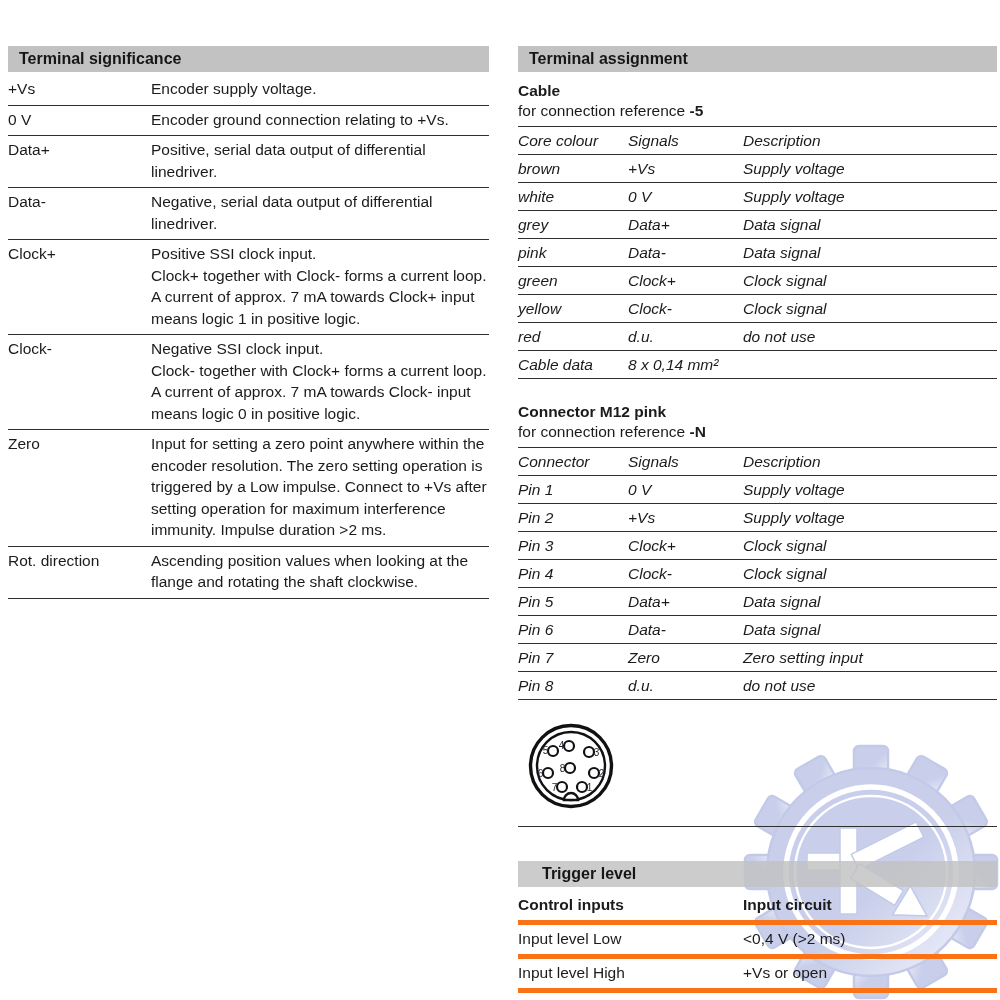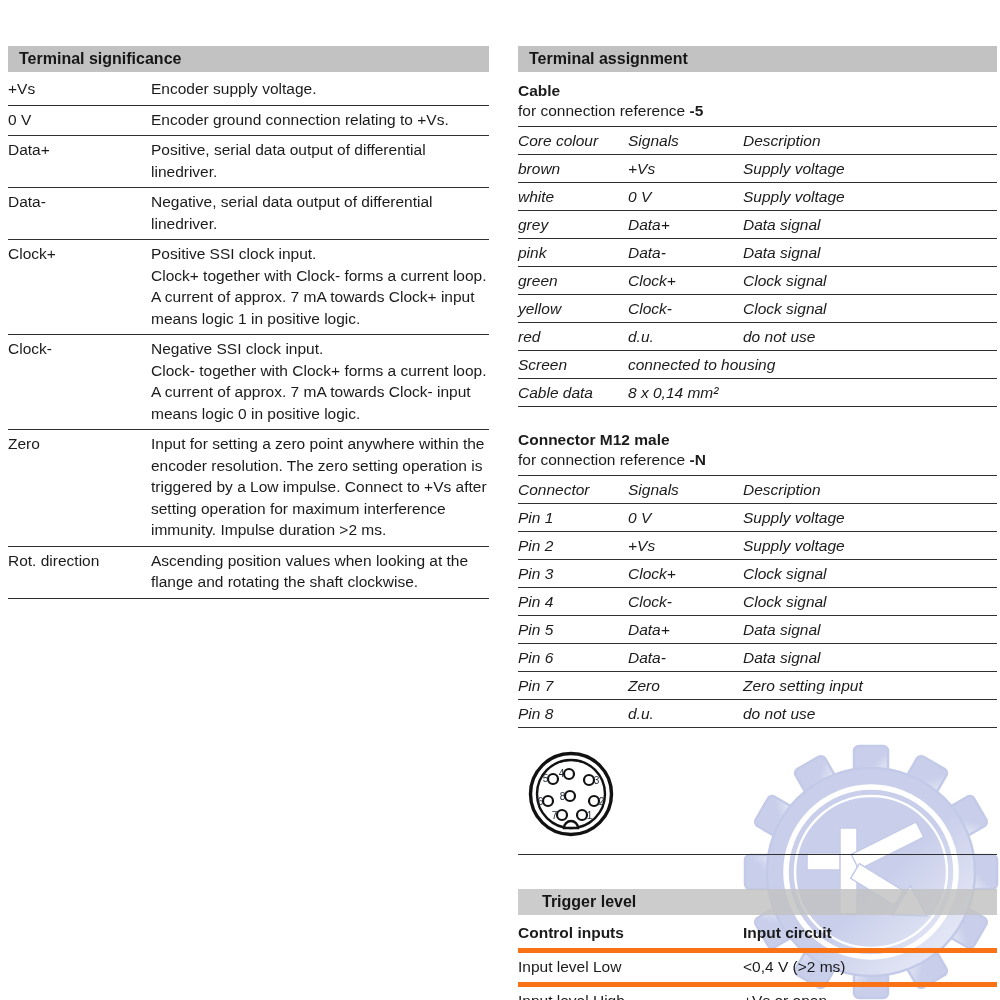--- a/index.html
+++ b/index.html
@@ -205,33 +205,29 @@
               <td>yellow</td>
               <td>Clock-</td>
               <td>Clock signal</td>
             </tr>
           <tr>
               <td>red</td>
               <td>d.u.</td>
               <td>do not use</td>
             </tr>
           <tr>
-              <td>Screen</td>
-              <td colspan="2">connected to housing</td>
-            </tr>
-          <tr>
               <td>Cable data</td>
               <td colspan="2">8 x 0,14 mm²</td>
             </tr>
         </tbody>
       </table>
     </div>
 
     <div class="connector-block">
-      <div class="h-bold">Connector M12 male</div>
+      <div class="h-bold">Connector M12 pink</div>
       <div class="h-sub"><span>for connection reference </span><span class="b">-N</span></div>
       <table class="assign">
         <colgroup>
             <col style="width:110px">
             <col style="width:115px">
             <col>
           </colgroup>
         <tbody>
           <tr>
             <td>Connector</td>

